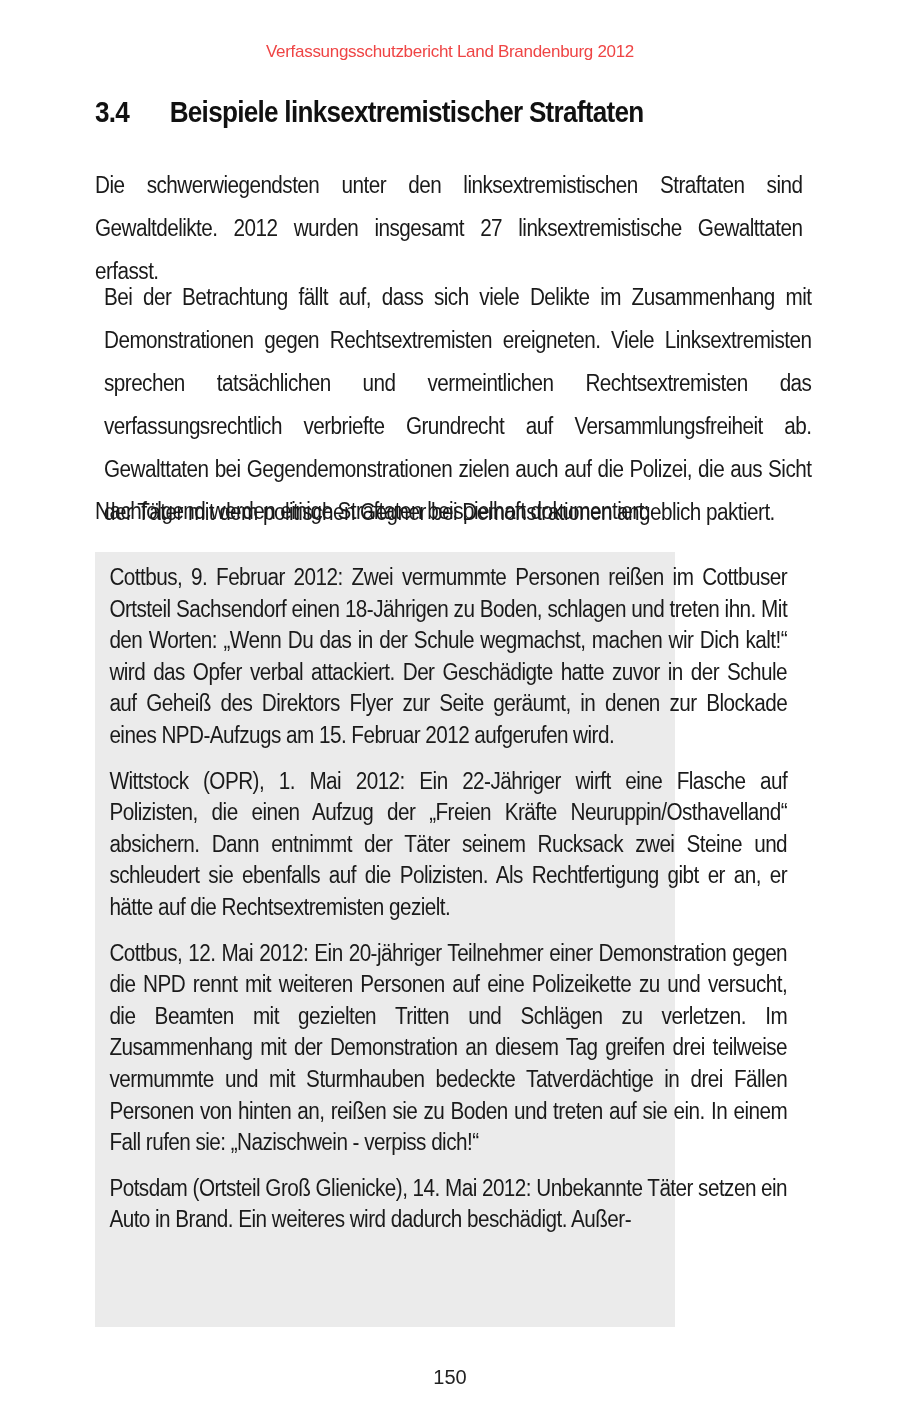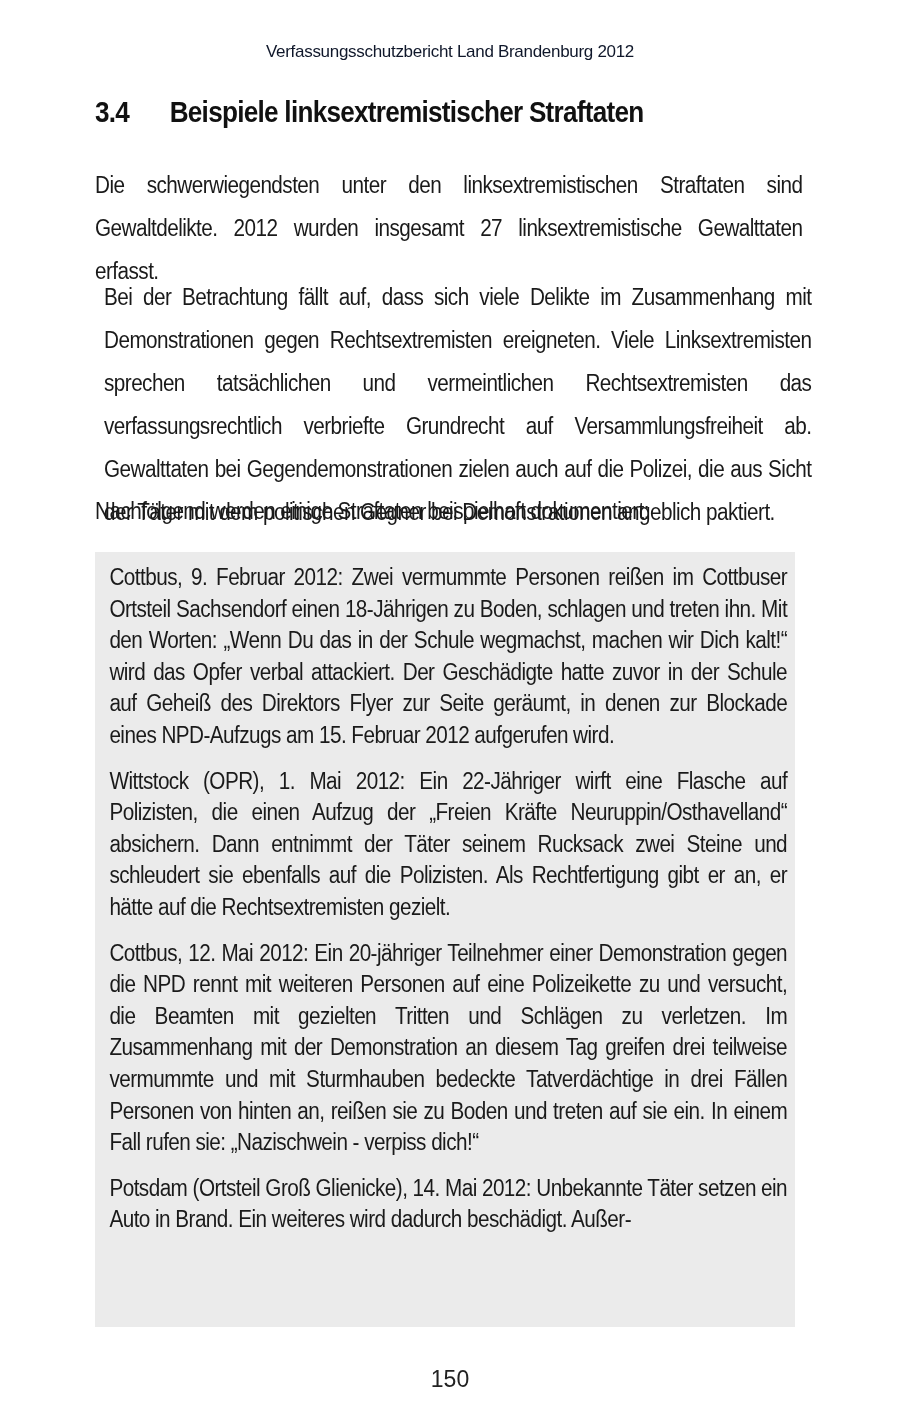--- a/index.html
+++ b/index.html
@@ -16,21 +16,21 @@
     color: #1a1a1a;
   }
   .running-header {
     position: absolute;
     top: 42px;
     left: 0;
     width: 900px;
     text-align: center;
     font-size: 17px;
     letter-spacing: -0.3px;
-    color: #0f172a;
+    color: #ef4444;
   }
   .section-heading {
     position: absolute;
     top: 96px;
     left: 95px;
     font-size: 29px;
     font-weight: bold;
     letter-spacing: -0.8px;
     transform: scaleX(0.9);
     transform-origin: left center;
@@ -58,42 +58,42 @@
     transform: scaleX(0.9);
     transform-origin: left top;
   }
   #p1 { top: 164px; }
   #p2 { top: 276px; margin-left: 9px; }
   #p3 { top: 490px; }
   .example-box {
     position: absolute;
     left: 95px;
     top: 552px;
-    width: 700px;
+    width: 580px;
     height: 775px;
     background: #ebebeb;
   }
   .example-box .inner {
     width: 753px;
     padding: 10px 0 0 16px;
   }
   .example {
     font-size: 23px;
     line-height: 31.6px;
     text-align: justify;
     letter-spacing: -0.6px;
     margin: 0 0 14px 0;
   }
   .page-number {
     position: absolute;
     top: 1366px;
     left: 0;
     width: 900px;
     text-align: center;
-    font-size: 23px;
+    font-size: 20px;
     color: #222;
   }
 </style>
 </head>
 <body>
 
 <div class="running-header">Verfassungsschutzbericht Land Brandenburg 2012</div>
 
 <div class="section-heading">
   <span class="num">3.4</span><span>Beispiele linksextremistischer Straftaten</span>

